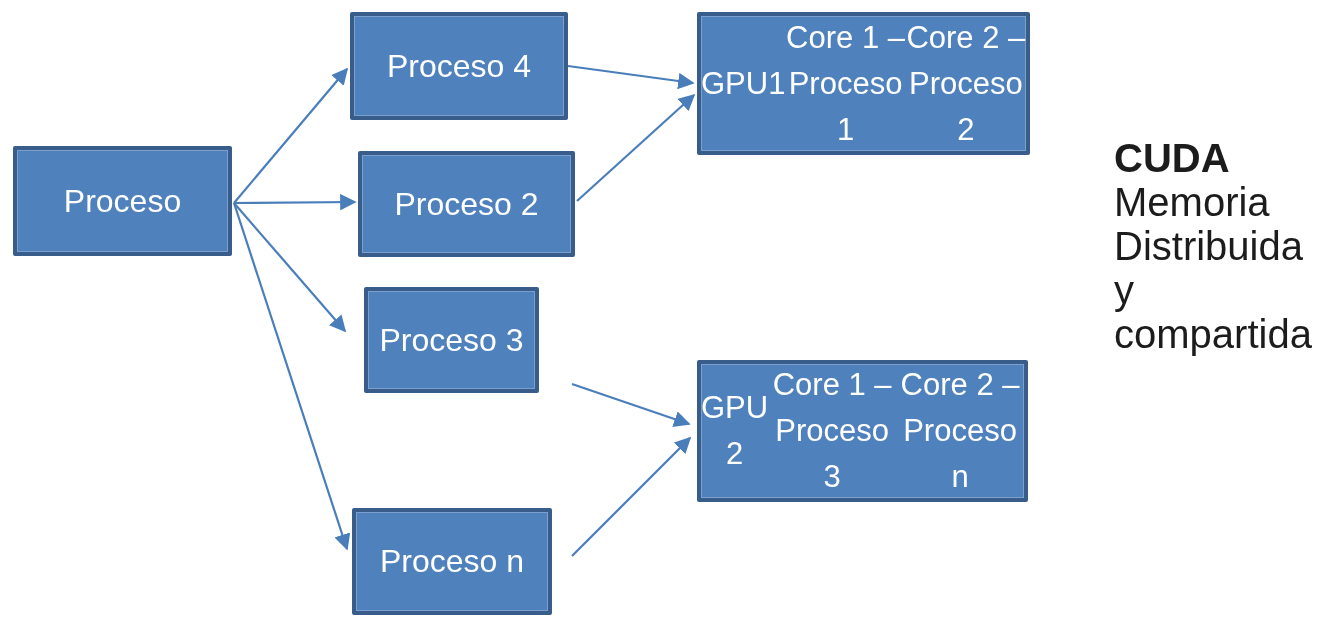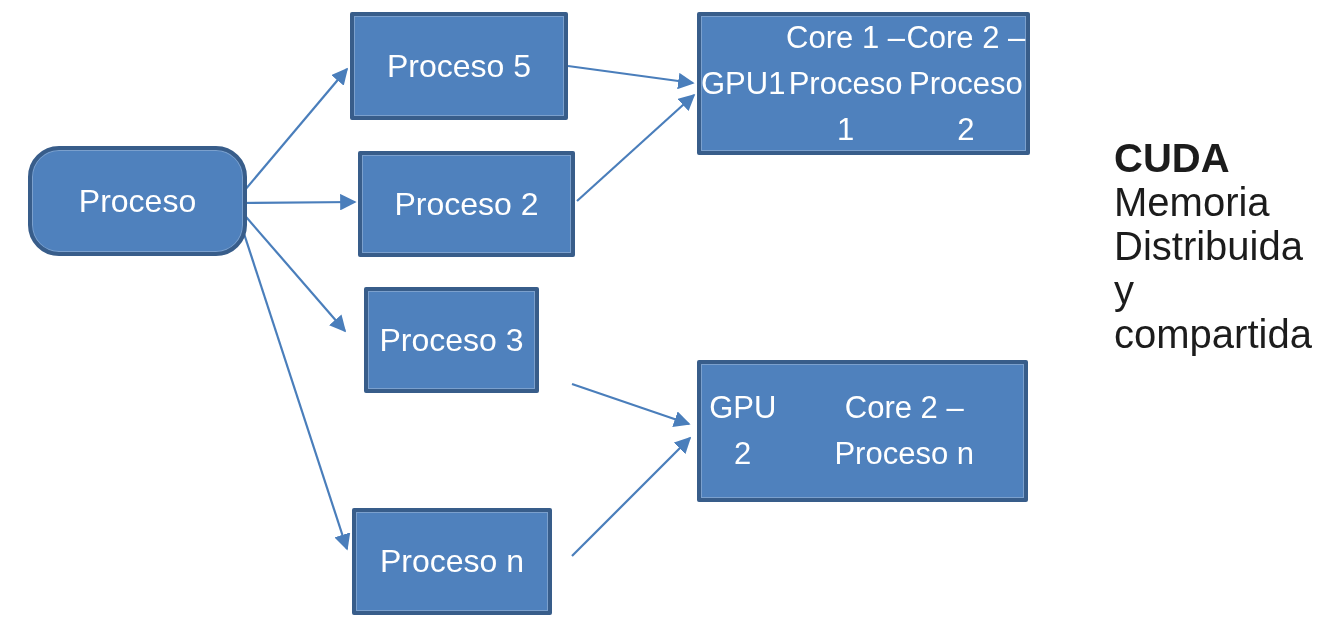--- a/index.html
+++ b/index.html
@@ -40,21 +40,21 @@
   }
   .annotation{
     position:absolute;
     left:1114px;top:136px;width:200px;
     color:var(--annotation-text);
     font-size:40px;
     line-height:44px;
   }
   .annotation .title{font-weight:bold;}
   
-  #n-proceso  {left:28px;  top:146px; width:219px; height:110px;border-radius:31px;}
+  #n-proceso  {left:13px;  top:146px; width:219px; height:110px;}
   #n-proceso1 {left:350px; top:12px;  width:218px; height:108px;}
   #n-proceso2 {left:358px; top:151px; width:217px; height:106px;}
   #n-proceso3 {left:352px; top:287px; width:175px; height:106px;margin-left:12px;}
   #n-proceson {left:352px; top:508px; width:200px; height:107px;}
   #n-gpu1     {left:697px; top:12px;  width:333px; height:143px;}
   #n-gpu2     {left:697px; top:360px; width:331px; height:142px;}
 </style>
 </head>
 <body>
 
@@ -74,21 +74,21 @@
     <line class="arrow-line" x1="577" y1="201" x2="694" y2="95" marker-end="url(#ah)"></line>
     <line class="arrow-line" x1="572" y1="384" x2="689" y2="424" marker-end="url(#ah)"></line>
     <line class="arrow-line" x1="572" y1="556" x2="690" y2="438" marker-end="url(#ah)"></line>
   </svg>
 
   <div class="node" id="n-proceso">
     <span>Proceso</span>
   </div>
 
   <div class="node" id="n-proceso1">
-    <span>Proceso 5</span>
+    <span>Proceso 4</span>
   </div>
 
   <div class="node" id="n-proceso2">
     <span>Proceso 2</span>
   </div>
 
   <div class="node" id="n-proceso3">
     <span>Proceso 3</span>
   </div>
 
@@ -97,20 +97,21 @@
   </div>
 
   <div class="node gpu" id="n-gpu1">
     <span>GPU1</span>
     <span>Core 1 – Proceso 1</span>
     <span>Core 2 – Proceso 2</span>
   </div>
 
   <div class="node gpu" id="n-gpu2">
     <span>GPU 2</span>
+    <span>Core 1 – Proceso 3</span>
     <span>Core 2 – Proceso n</span>
   </div>
 
   <div class="annotation">
     <div class="title">CUDA</div>
     <div>Memoria</div>
     <div>Distribuida y</div>
     <div>compartida</div>
   </div>
 

